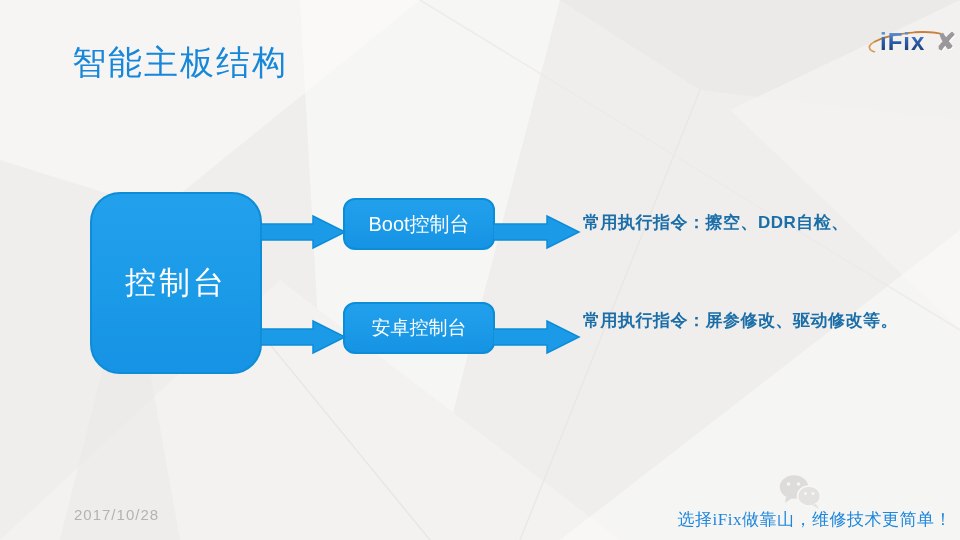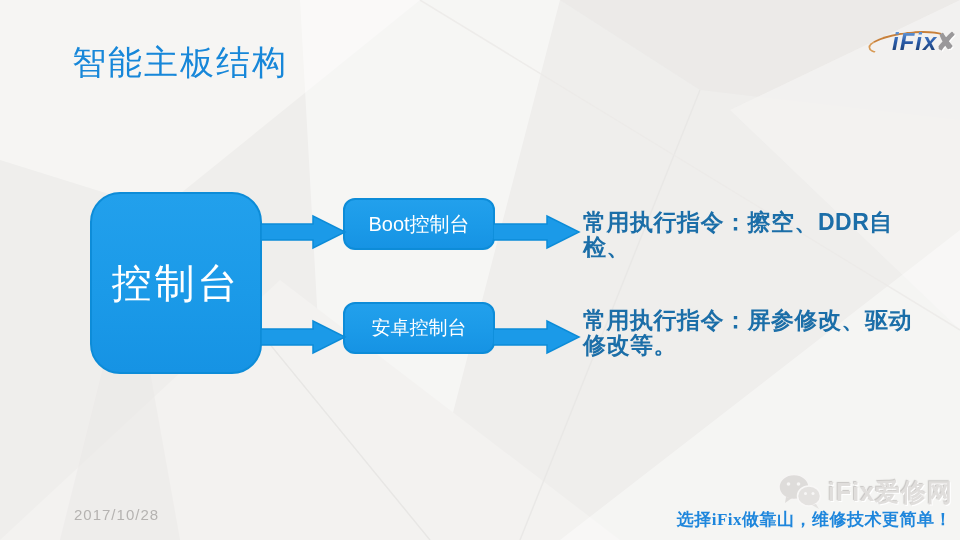--- a/index.html
+++ b/index.html
@@ -25,58 +25,58 @@
   .box {
     position: absolute;
     background: linear-gradient(180deg, #22a0ec 0%, #1b9ae8 55%, #1693e4 100%);
     border: 2px solid #0d8cd8;
     color: #ffffff;
     display: flex; align-items: center; justify-content: center;
     text-align: center;
   }
   .box-root {
     left: 90px; top: 192px; width: 172px; height: 182px;
-    border-radius: 30px; font-size: 40px; letter-spacing: 3px;
+    border-radius: 30px; font-size: 31px; letter-spacing: 3px;
   }
   .box-mid { left: 343px; width: 152px; height: 52px; border-radius: 12px; }
   .box-mid-1 { top: 198px; font-size: 20px; }
   .box-mid-2 { top: 302px; font-size: 19px; }
 
   .arrow { position: absolute; }
   .arrow svg { display: block; }
   .arrow-a { left: 261px; top: 214px; }
   .arrow-b { left: 261px; top: 319px; }
   .arrow-c { left: 493px; top: 214px; }
   .arrow-d { left: 493px; top: 319px; }
 
   .desc {
     position: absolute; left: 583px; width: 330px;
-    font-size: 23px; font-weight: bold; color: #1b6ea8;
+    font-size: 17px; font-weight: bold; color: #1b6ea8;
     line-height: 25px; letter-spacing: 0.5px;
   }
   .desc-1 { top: 210px; }
   .desc-2 { top: 308px; }
 
   .slide-date {
     position: absolute; left: 74px; top: 506px;
     font-size: 15px; color: #b5b3b1; letter-spacing: 1px; text-align: right;
   }
 
   
   .discuz-wm {
     position: absolute; left: 828px; top: 8px;
     font-size: 27px; font-weight: bold; font-style: italic;
     color: #dbd9d7;
     text-shadow: 1px 1px 0 #ffffff, -1px -1px 0 #c3c1bf;
     letter-spacing: 1px;
   }
   .ifix-logo-wrap { position: absolute; left: 868px; top: 26px; width: 86px; height: 32px; }
   .ifix-logo-text {
-    position: absolute; left: 24px; top: 2px;
-    font-size: 24px; font-weight: bold; font-style: italic;
+    position: absolute; left: 12px; top: 2px;
+    font-size: 24px; font-weight: bold; 
     background: linear-gradient(180deg, #7fb2e8 0%, #2c5fae 45%, #16325e 100%);
     -webkit-background-clip: text; background-clip: text; color: transparent;
     letter-spacing: 1px;
   }
   .ifix-swoosh {
     position: absolute; left: 0; top: 6px; width: 80px; height: 22px;
     border: 2px solid transparent;
     border-top-color: #c8803a; border-left-color: #d89a55;
     border-radius: 50%;
     transform: rotate(-7deg);
@@ -91,21 +91,21 @@
   .wechat-badge { position: absolute; left: 776px; top: 472px; width: 48px; height: 38px; }
   .wechat-name {
     position: absolute; left: 828px; top: 476px;
     font-size: 25px; font-weight: bold; color: #e0dedc;
     text-shadow: 1px 1px 0 #ffffff, -1px -1px 1px #c8c6c4;
     letter-spacing: 1px;
   }
   .slogan {
     position: absolute; right: 8px; top: 508px;
     font-family: "Liberation Serif", serif;
-    font-size: 17px; font-weight: bold; color: #1e86dc;
+    font-size: 17px; font-weight: normal; color: #1e86dc;
     letter-spacing: 0.5px;
     margin-left: 46px;
   }
 </style>
 </head>
 <body>
 
 <div class="slide">
 
   <svg class="bg-shards" viewBox="0 0 960 540" xmlns="http://www.w3.org/2000/svg" aria-hidden="true">
@@ -174,18 +174,17 @@
       <ellipse cx="18" cy="15" rx="15" ry="12.5" fill="#dedcda" stroke="#f6f5f4" stroke-width="1.5"></ellipse>
       <circle cx="12.5" cy="12" r="1.8" fill="#f6f5f4"></circle>
       <circle cx="22.5" cy="12" r="1.8" fill="#f6f5f4"></circle>
       <polygon points="10,25 9,31 16,26" fill="#dedcda"></polygon>
       <ellipse cx="33" cy="24" rx="11.5" ry="10" fill="#e4e2e0" stroke="#f8f7f6" stroke-width="1.5"></ellipse>
       <circle cx="29.5" cy="21.5" r="1.5" fill="#f8f7f6"></circle>
       <circle cx="37" cy="21.5" r="1.5" fill="#f8f7f6"></circle>
       <polygon points="40,32 43,37 36,33" fill="#e4e2e0"></polygon>
     </svg>
   </div>
-  <div class="wechat-name">iFix爱修网</div>
   <div class="slogan">选择iFix做靠山，维修技术更简单！</div>
 
   <div class="slide-date">2017/10/28</div>
 
 </div>
 
 </body></html>

